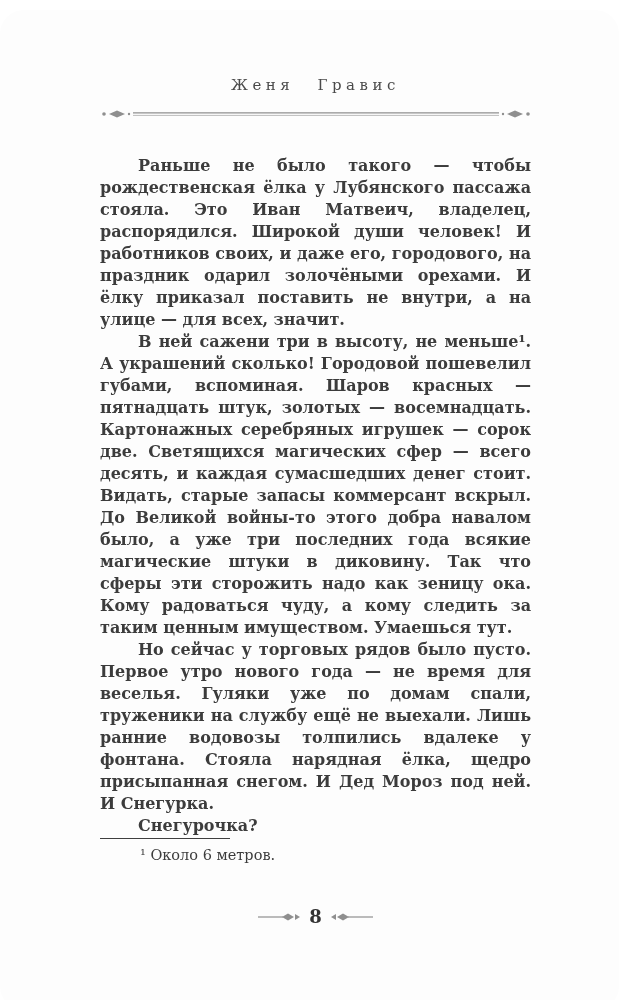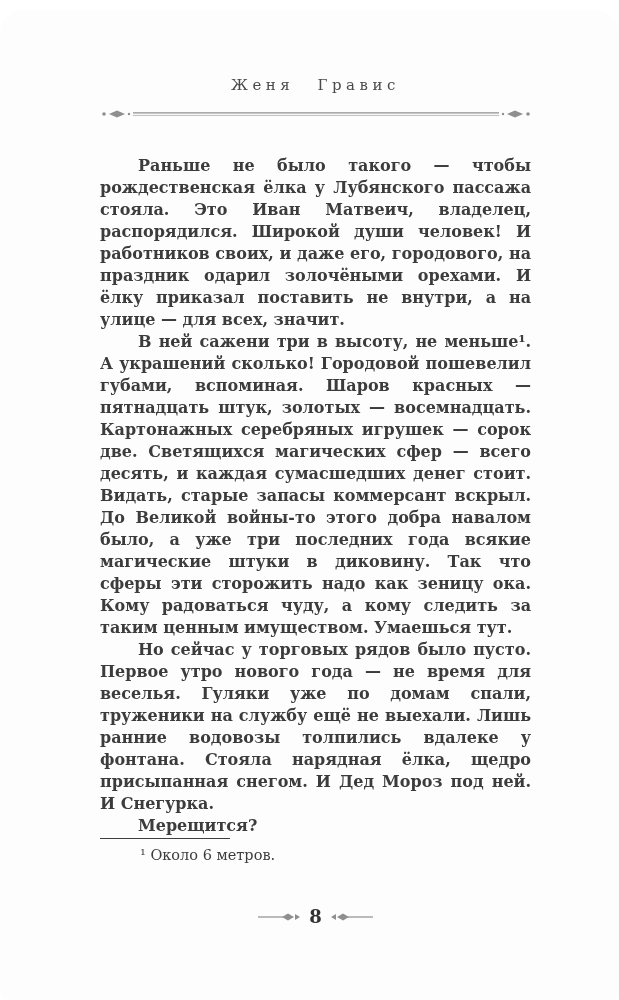--- a/index.html
+++ b/index.html
@@ -101,21 +101,21 @@
           <path class="orn-fill" d="M407 7 L415 3.6 L423 7 L415 10.4 Z"></path>
           <circle class="orn-fill" cx="428" cy="7" r="1.8"></circle>
         </svg>
       </div>
     </div>
 
     <div class="body-text">
         <p lang="ru">Раньше не было такого — чтобы рождественская ёлка у Лубянского пассажа стояла. Это Иван Матвеич, владелец, распорядился. Широкой души человек! И работников своих, и даже его, городового, на праздник одарил золочёными орехами. И ёлку приказал поставить не внутри, а на улице — для всех, значит.</p>
         <p lang="ru">В ней сажени три в высоту, не меньше¹. А украшений сколько! Городовой пошевелил губами, вспоминая. Шаров красных — пятнадцать штук, золотых — восемнадцать. Картонажных серебряных игрушек — сорок две. Светящихся магических сфер — всего десять, и каждая сумасшедших денег стоит. Видать, старые запасы коммерсант вскрыл. До Великой войны-то этого добра навалом было, а уже три последних года всякие магические штуки в диковину. Так что сферы эти сторожить надо как зеницу ока. Кому радоваться чуду, а кому следить за таким ценным имуществом. Умаешься тут.</p>
         <p lang="ru">Но сейчас у торговых рядов было пусто. Первое утро нового года — не время для веселья. Гуляки уже по домам спали, труженики на службу ещё не выехали. Лишь ранние водовозы толпились вдалеке у фонтана. Стояла нарядная ёлка, щедро присыпанная снегом. И Дед Мороз под ней. И Снегурка.</p>
-        <p lang="ru">Мерещится?</p>
+        <p lang="ru">Снегурочка?</p>
       </div>
 
   </div>
 
   <div class="footnote-block">
     <div class="footnote-sep"></div>
     <div class="footnote">¹ Около 6 метров.</div>
   </div>
 
   <div class="footer">

